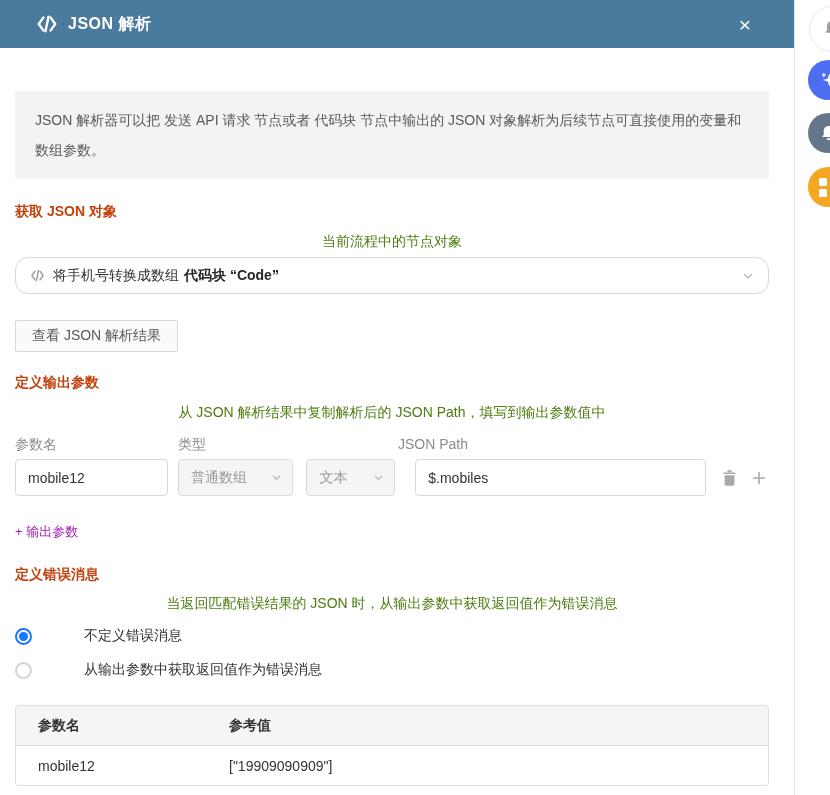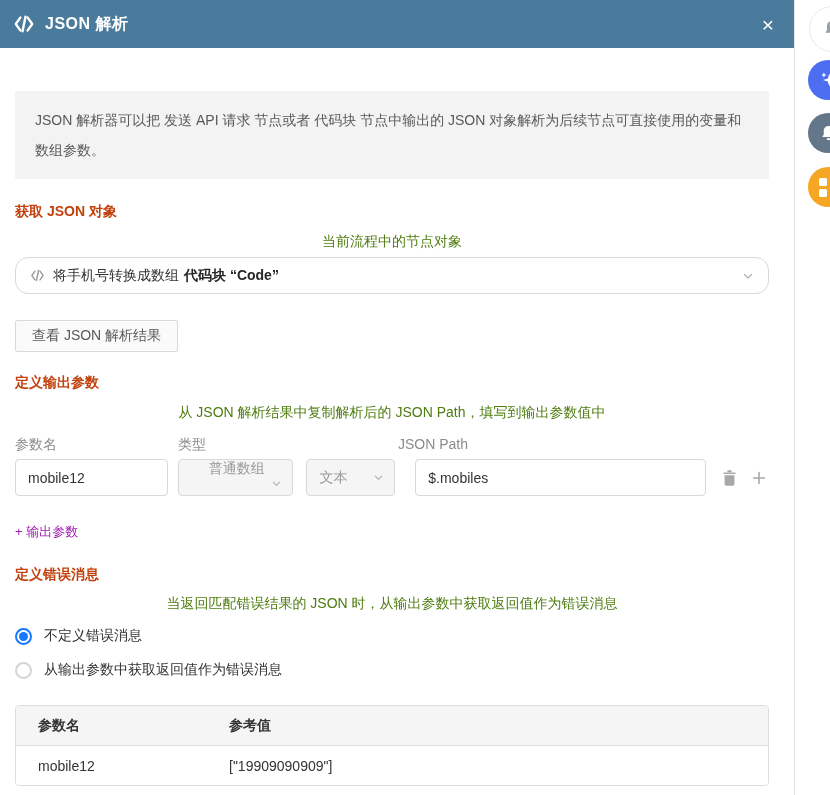--- a/index.html
+++ b/index.html
@@ -3,21 +3,21 @@
 <meta charset="utf-8">
 <style>
   * { margin:0; padding:0; box-sizing:border-box; }
   html,body { width:830px; height:795px; overflow:hidden; background:#fff;
     font-family:"Liberation Sans","DejaVu Sans",sans-serif; font-size:14px; color:#333; }
 
   .drawer { position:absolute; left:0; top:0; width:795px; height:795px; background:#fff;
     border-right:1px solid #e4e4e4; }
 
   .drawer-header { height:48px; background:#4a7b9d; display:flex; align-items:center;
-    padding:0 12px; color:#fff; }
+    padding:0 35px; color:#fff; }
   .hdr-icon { width:24px; height:24px; display:flex; align-items:center; justify-content:center; margin-right:9px; }
   .hdr-title { font-size:16px; font-weight:bold; letter-spacing:.5px; }
   .hdr-close { margin-left:auto; width:28px; height:28px; display:flex; align-items:center;
     justify-content:center; font-size:21px; line-height:1; color:#fff; cursor:pointer; }
 
   .drawer-body { padding:43px 25px 0 15px; }
 
   .info-box { background:#f3f3f3; border-radius:2px; padding:14px 20px; color:#595959;
     line-height:30px; font-size:14px; }
 
@@ -47,30 +47,30 @@
   .lbl-path { flex:1; }
 
   .inputs-row { margin-top:6px; display:flex; align-items:center; }
   .txt-input { height:37px; border:1px solid #d9d9d9; border-radius:4px; padding:0 12px;
     font-size:14px; color:#333; font-family:inherit; outline:none; background:#fff; }
   .in-name { width:153px; margin-right:10px; }
   .in-path { width:295px; }
   .sel { height:37px; border:1px solid #d9d9d9; border-radius:4px; background:#f5f5f5;
     color:#999; display:flex; align-items:center; padding:0 10px 0 12px; cursor:not-allowed; }
   .sel .sel-chev { margin-left:auto; display:flex; align-items:center; }
-  .sel-type1 { width:117px; margin-right:13px;flex-direction:column; }
+  .sel-type1 { width:117px; margin-right:13px; }
   .sel-type2 { width:90px; margin-right:20px; }
   .row-ico { display:flex; align-items:center; justify-content:center; width:20px; height:20px; cursor:pointer; }
   .trash { margin-left:14px; }
   .plus { margin-left:10px; }
 
   .add-link { margin-top:26px; height:20px; line-height:20px; color:#a21caf; font-size:13px;
     cursor:pointer; display:inline-block; }
 
-  .radio-row { display:flex; align-items:center; cursor:pointer; height:18px; }
+  .radio-row { display:flex; align-items:center; cursor:pointer; height:18px;gap:40px; }
   .r1 { margin-top:14px; }
   .r2 { margin-top:16px; }
   .radio-outer { width:17px; height:17px; border-radius:50%; border:2px solid #1677ff;
     display:flex; align-items:center; justify-content:center; background:#fff; }
   .radio-outer.off { border:2px solid #d4d4d4; }
   .radio-dot { width:9px; height:9px; border-radius:50%; background:#1677ff; }
   .radio-label { margin-left:12px; color:#333; }
 
   .preview-table { margin-top:26px; border:1px solid #ddd; border-radius:4px; overflow:hidden; }
   .pt-head { display:flex; background:#f5f5f5; height:40px; align-items:center;

